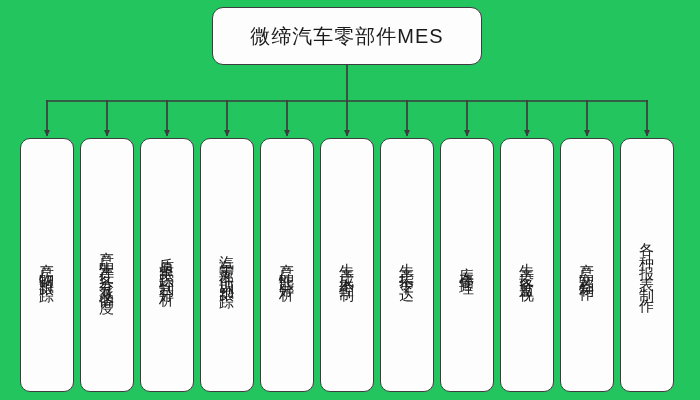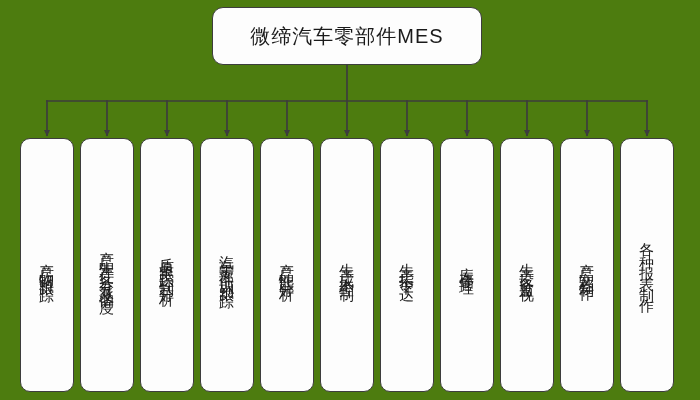--- a/index.html
+++ b/index.html
@@ -5,21 +5,21 @@
   html, body {
     margin: 0;
     padding: 0;
     background: #ffffff;
     font-family: "Liberation Sans", sans-serif;
   }
   .frame {
     position: relative;
     width: 700px;
     height: 400px;
-    background: #4d7c0f;
+    background: #22c55e;
     overflow: hidden;
   }
   .root-node {
     position: absolute;
     left: 212px;
     top: 7px;
     width: 270px;
     height: 58px;
     border: 1.6px solid #3d3d3d;
     border-radius: 11px;

